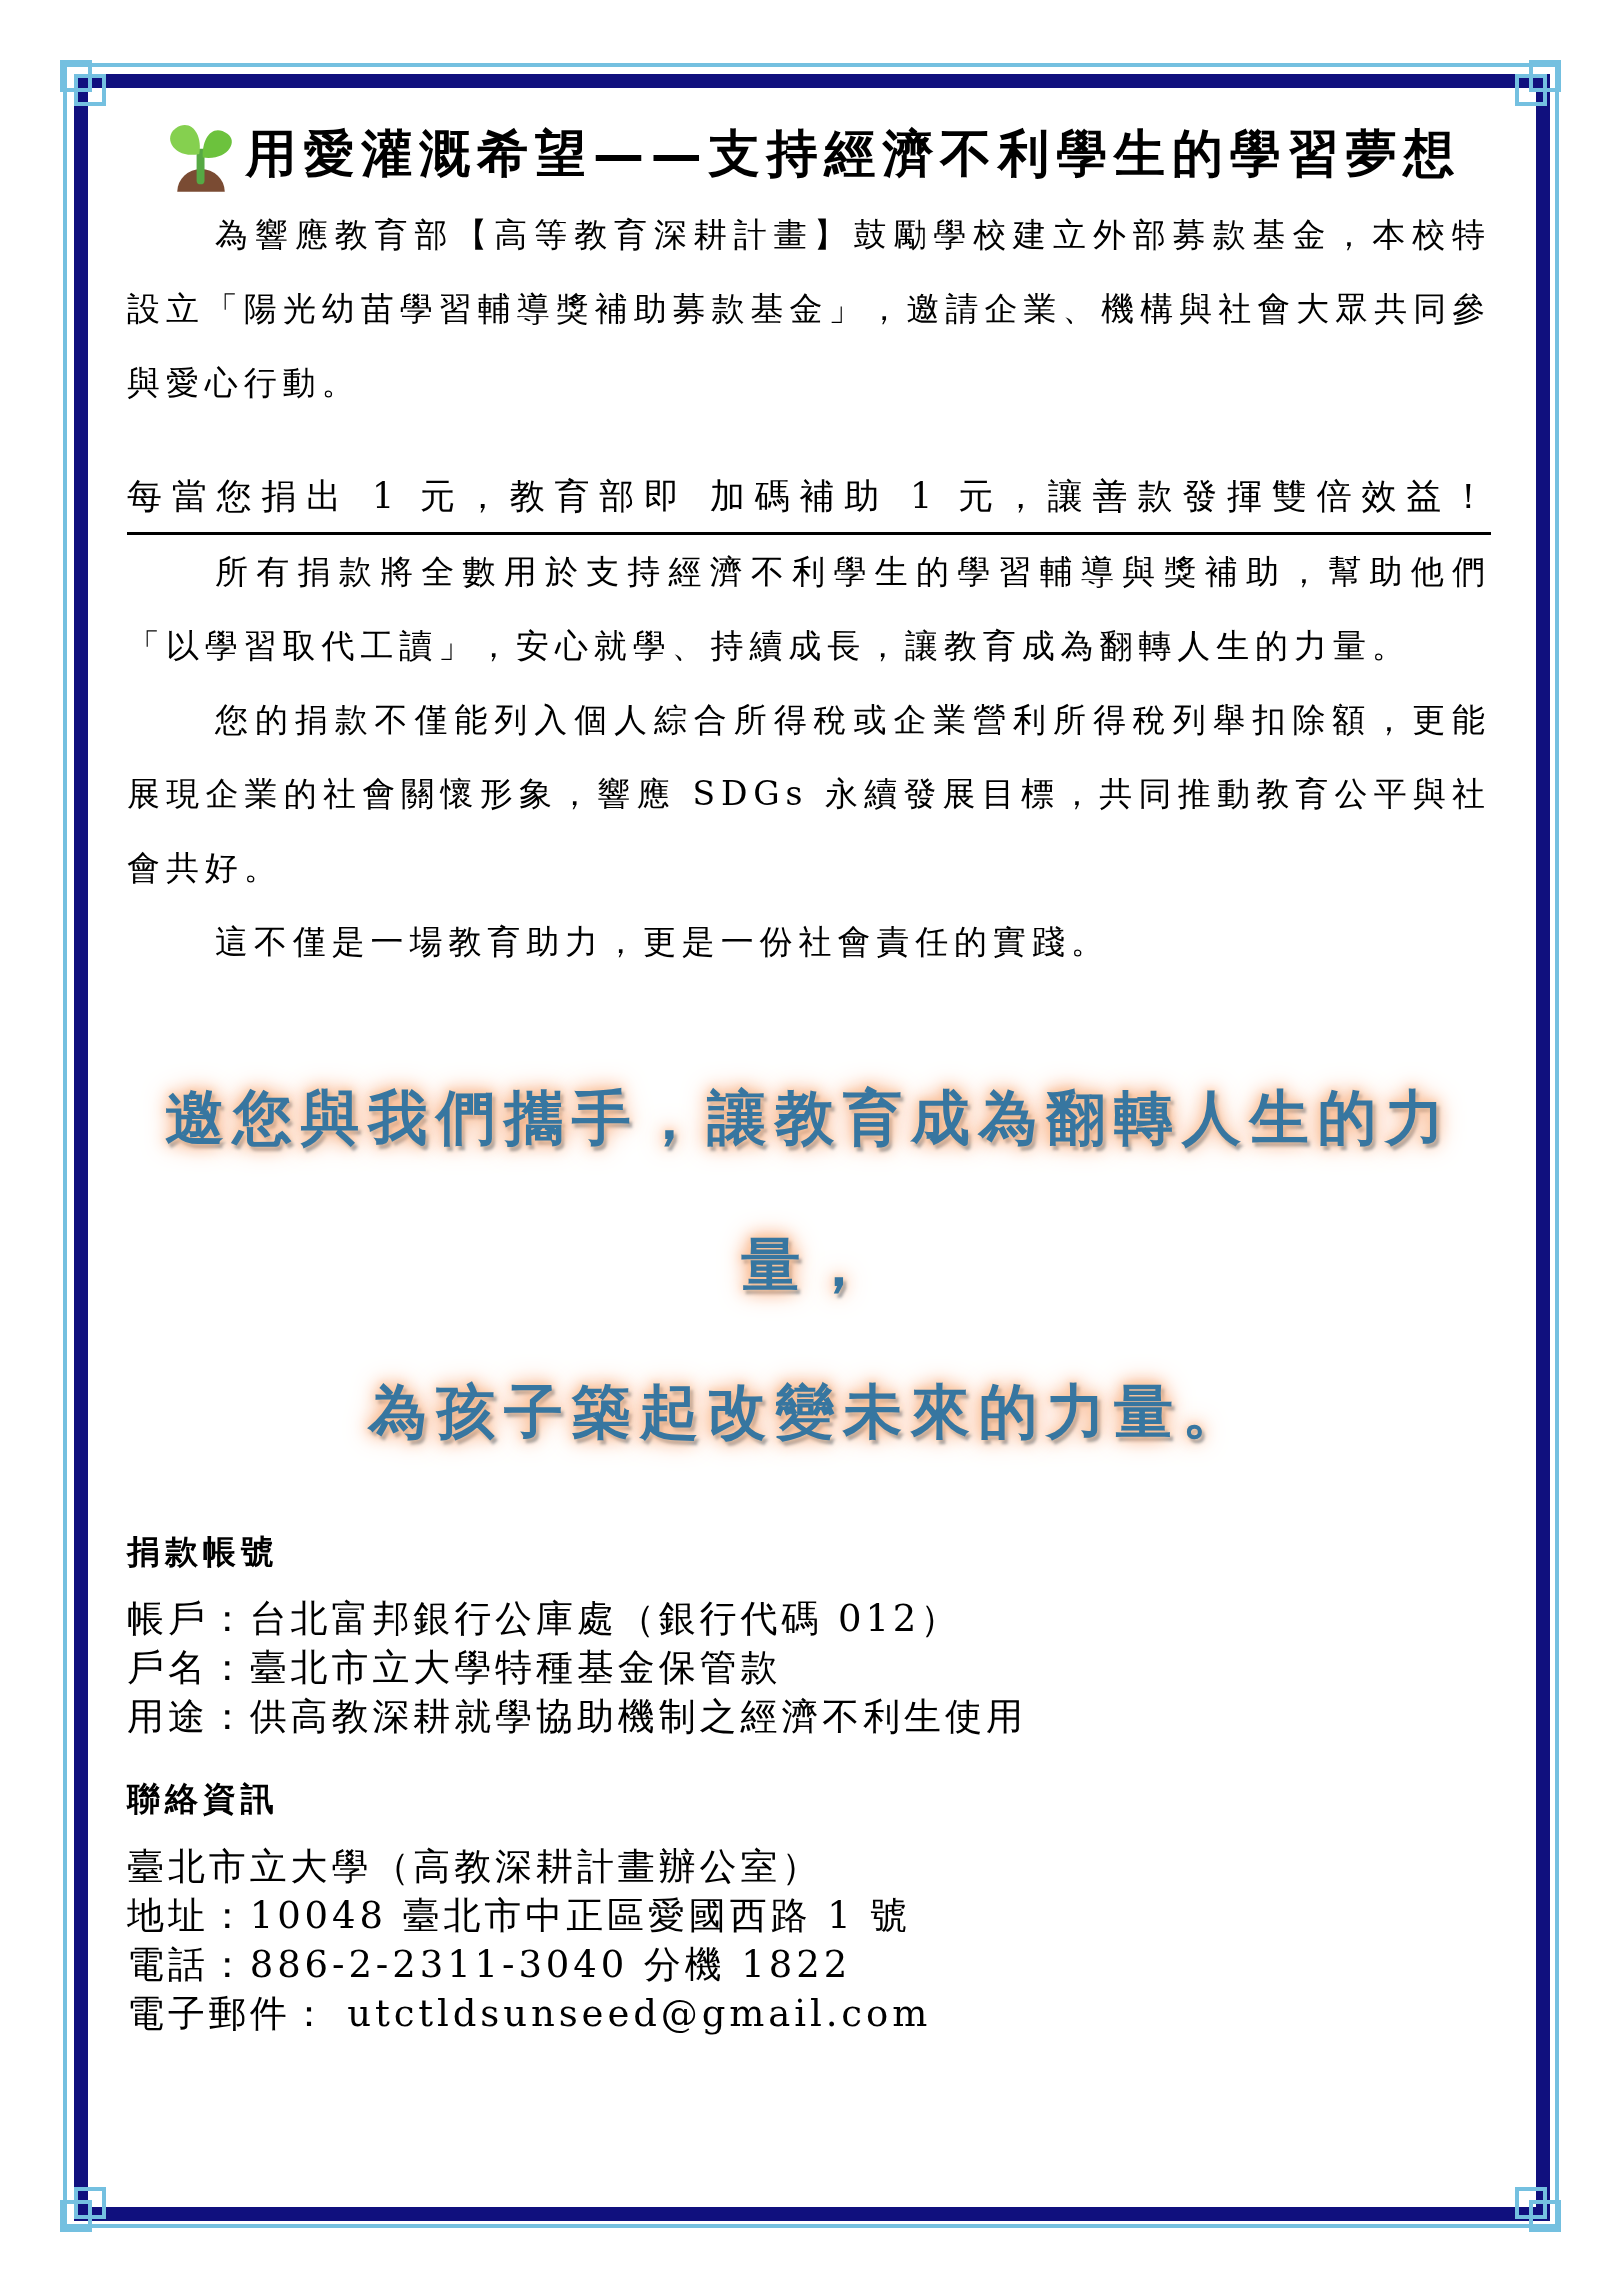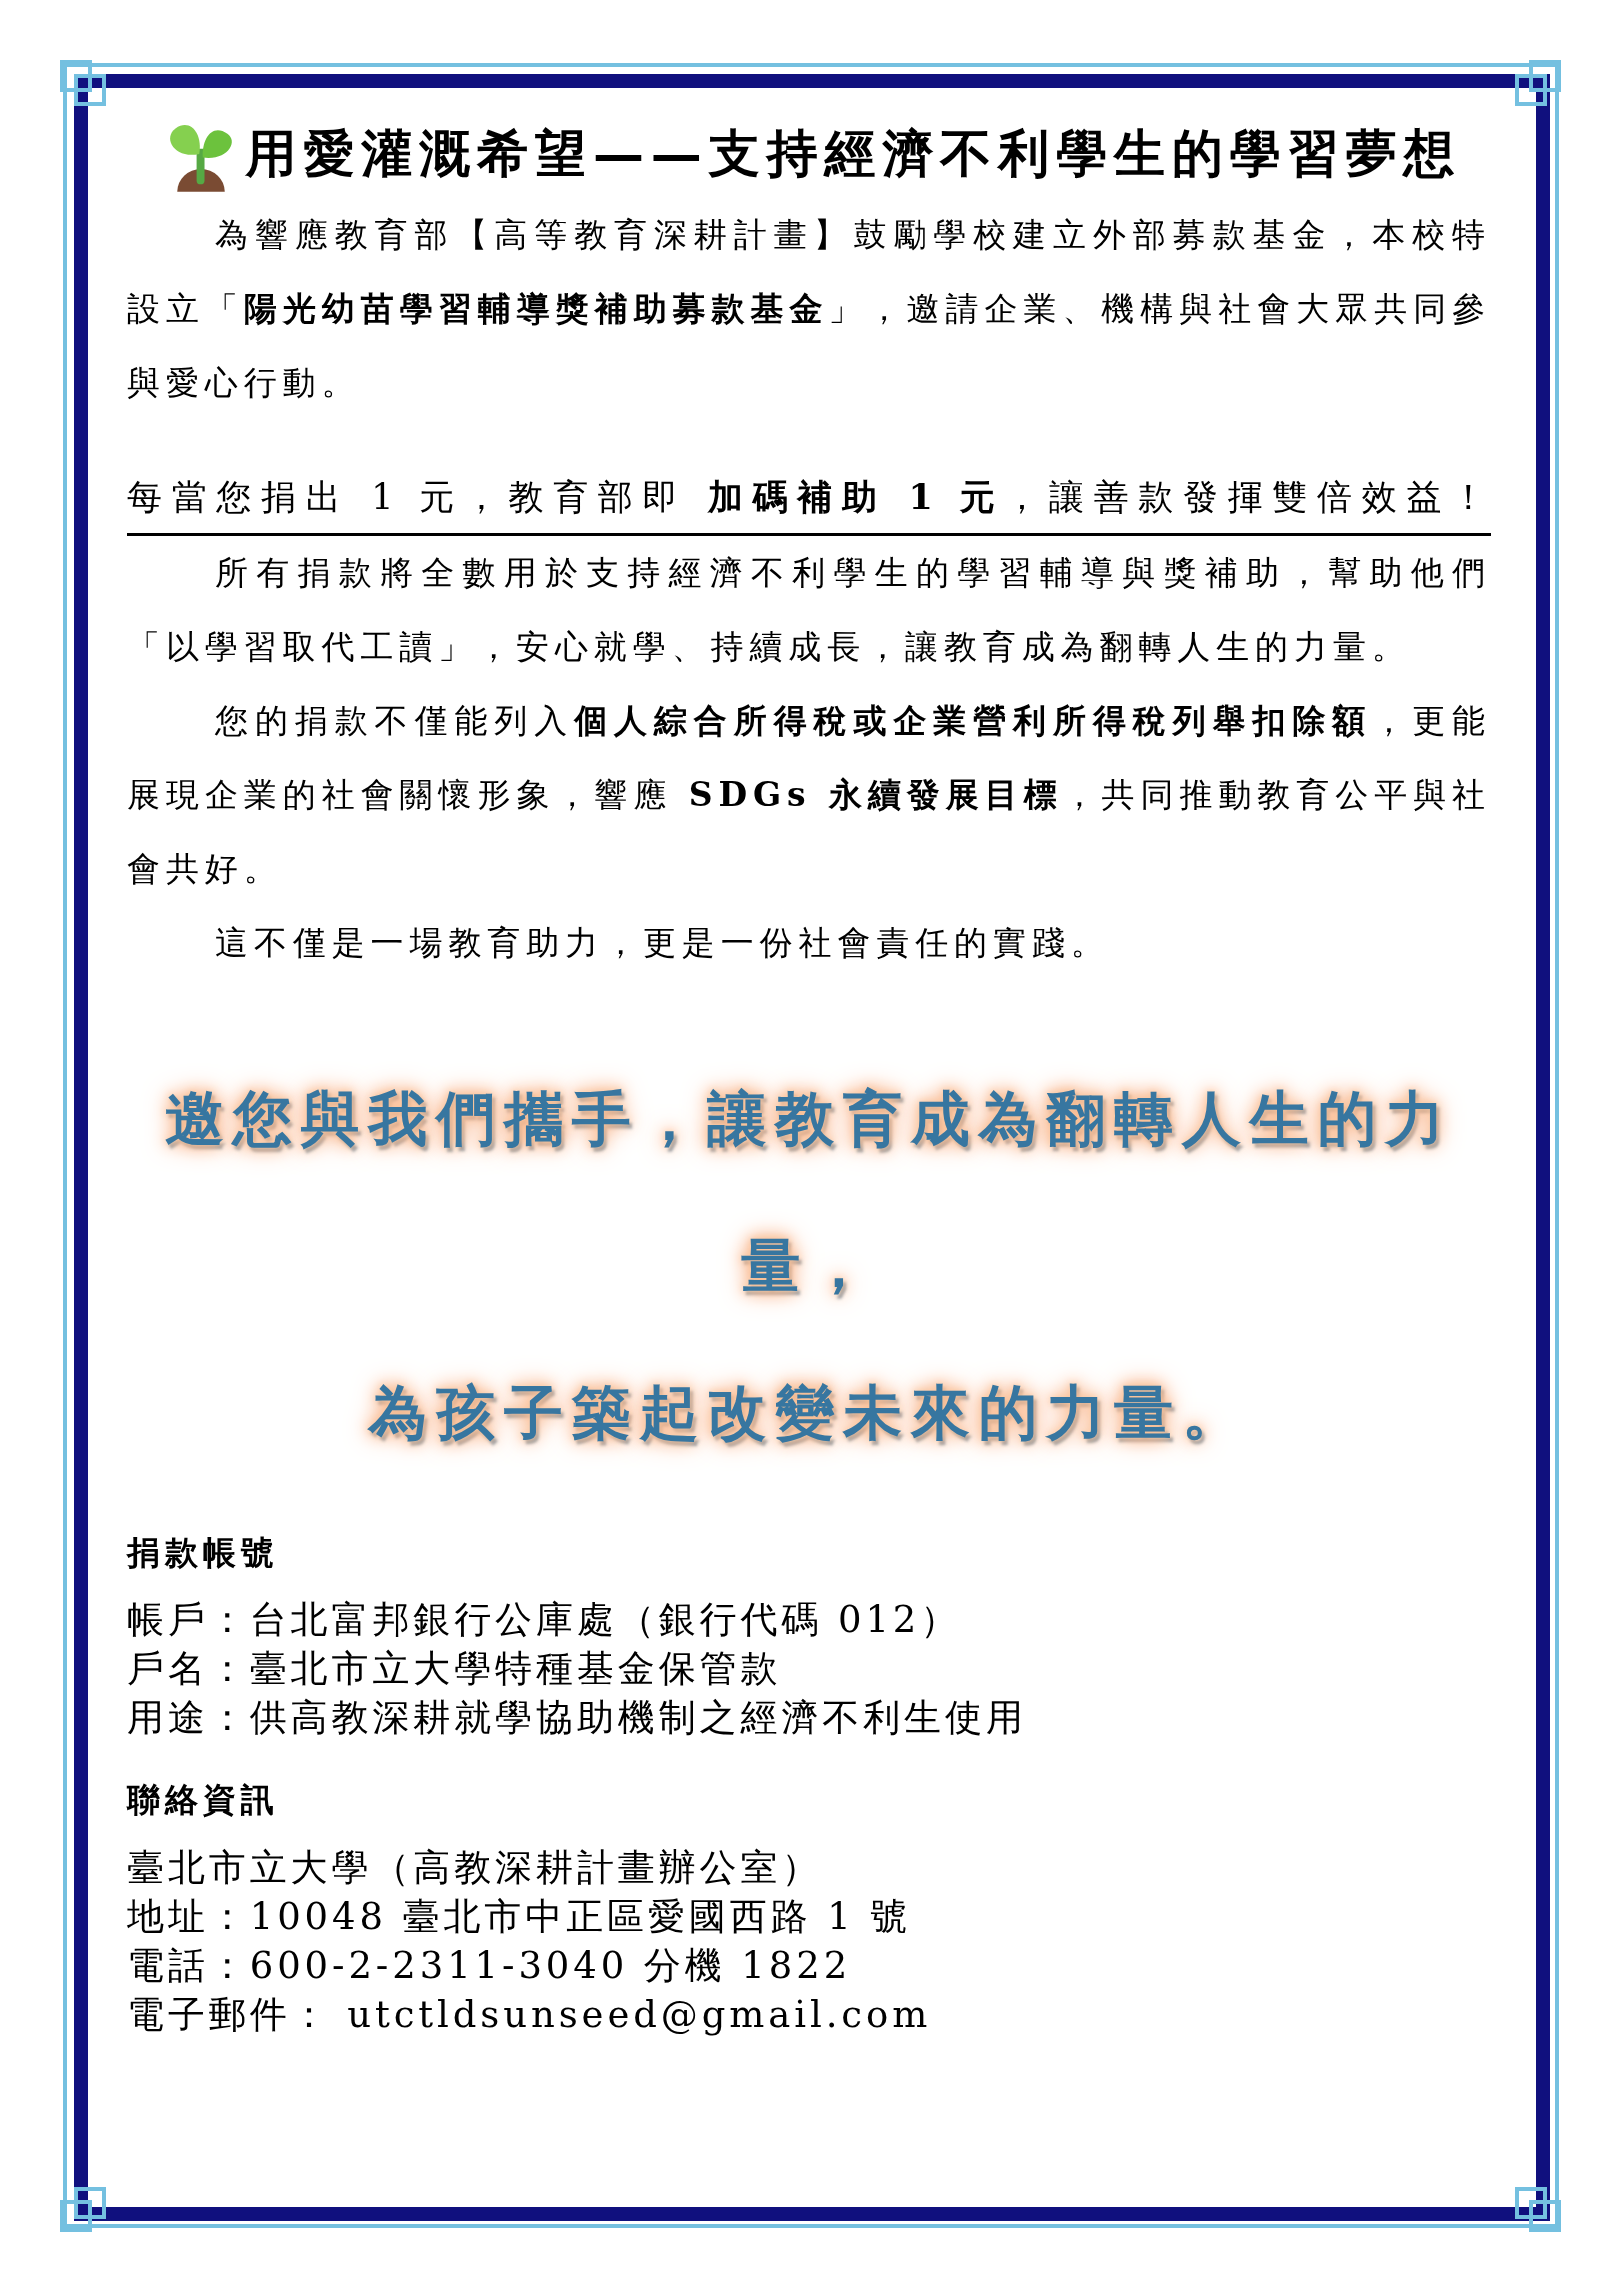--- a/index.html
+++ b/index.html
@@ -47,21 +47,21 @@
   }
 
   p.body-par{
     margin:0;font-size:33px;line-height:74px;letter-spacing:5.9px;
     text-align:justify;text-indent:88px;
   }
   .par-1{margin-top:27.4px;}
   .par-2{margin-top:61px;}
   .par-3{margin-top:74px;}
   .par-4{margin-top:0;}
-  b{font-weight:bold;}
+  b{font-weight:normal;}
 
   .emphasis{
     margin-top:49px;font-size:35px;letter-spacing:4.9px;line-height:55px;
     padding-bottom:7.8px;border-bottom:3.9px solid #000;
     text-align:justify;text-align-last:justify;white-space:nowrap;
   }
 
   .callout{margin-top:65px;text-align:center;font-weight:bold;
     color:var(--callout-blue);font-size:59px;letter-spacing:8.8px;line-height:147px;
     text-shadow:
@@ -126,19 +126,19 @@
     <div class="info-lines">
       <div class="info-line">帳戶：台北富邦銀行公庫處（銀行代碼 012）</div>
       <div class="info-line">戶名：臺北市立大學特種基金保管款</div>
       <div class="info-line">用途：供高教深耕就學協助機制之經濟不利生使用</div>
     </div>
 
     <div class="section-heading contact-heading">聯絡資訊</div>
     <div class="info-lines">
       <div class="info-line">臺北市立大學（高教深耕計畫辦公室）</div>
       <div class="info-line">地址：10048 臺北市中正區愛國西路 1 號</div>
-      <div class="info-line">電話：600-2-2311-3040 分機 1822</div>
+      <div class="info-line">電話：886-2-2311-3040 分機 1822</div>
       <div class="info-line">電子郵件： utctldsunseed@gmail.com</div>
     </div>
 
   </div>
 </div>
 
 
 </body></html>

